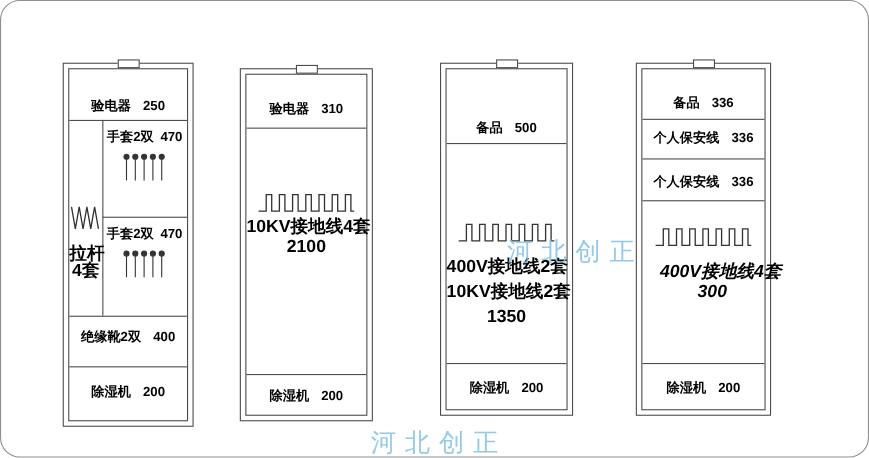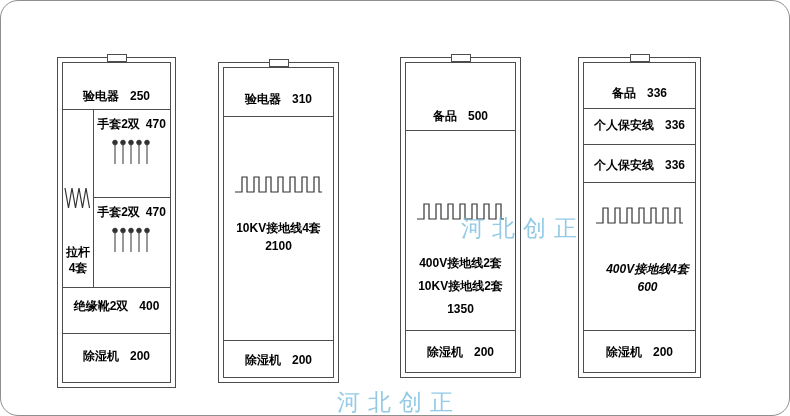--- a/index.html
+++ b/index.html
@@ -17,21 +17,21 @@
     width:20px; height:8px; border:1px solid #4d4d4d; background:#fff;
   }
   .hline { position:absolute; left:0; right:0; height:0; border-top:1px solid #4d4d4d; }
   .vline { position:absolute; width:0; border-left:1px solid #4d4d4d; }
   .lbl {
     position:absolute; left:0; right:0;
     display:flex; justify-content:center; align-items:center; gap:11px;
     font-size:12px; font-weight:bold; white-space:nowrap; height:18px;
   }
   .lbl.tight { gap:6px; }
-  .stack { position:absolute; text-align:center; font-size:12px; font-weight:bold; white-space:nowrap;margin-top:21px; }
+  .stack { position:absolute; text-align:center; font-size:16px; font-weight:bold; white-space:nowrap; }
   .lh16 div { line-height:16px; }
   .lh18 div { line-height:18px; }
   .lh23 div { line-height:23px; }
   .sym { position:absolute; }
   .wm {
     position:absolute; color:rgba(128,193,226,0.85);
     font-size:23px; font-weight:normal; letter-spacing:8px; white-space:nowrap;
   }
 </style>
 </head>
@@ -198,21 +198,21 @@
       </div>
       <div class="hline" style="top:119px;"></div>
 
       <span class="sym" style="left:10px; top:142px;">
         <svg width="90" height="20" viewBox="0 0 90 20">
           <path d="M2 18 H9 V3 H14 V18 H21 V3 H26 V18 H33 V3 H38 V18 H45 V3 H50 V18 H57 V3 H62 V18 H69 V3 H74 V18 H81 V3 H86 V18 H89" fill="none" stroke="#333" stroke-width="1.2"></path>
         </svg>
       </span>
       <div class="stack lh18" style="left:16px; right:0; top:176px;font-style:italic;">
         <div>400V接地线4套</div>
-        <div>600</div>
+        <div>300</div>
       </div>
 
       <div class="hline" style="top:267px;"></div>
       <div class="lbl" style="top:280px;">
         <span>除湿机</span>
         <span>200</span>
       </div>
     </div>
   </div>
 

